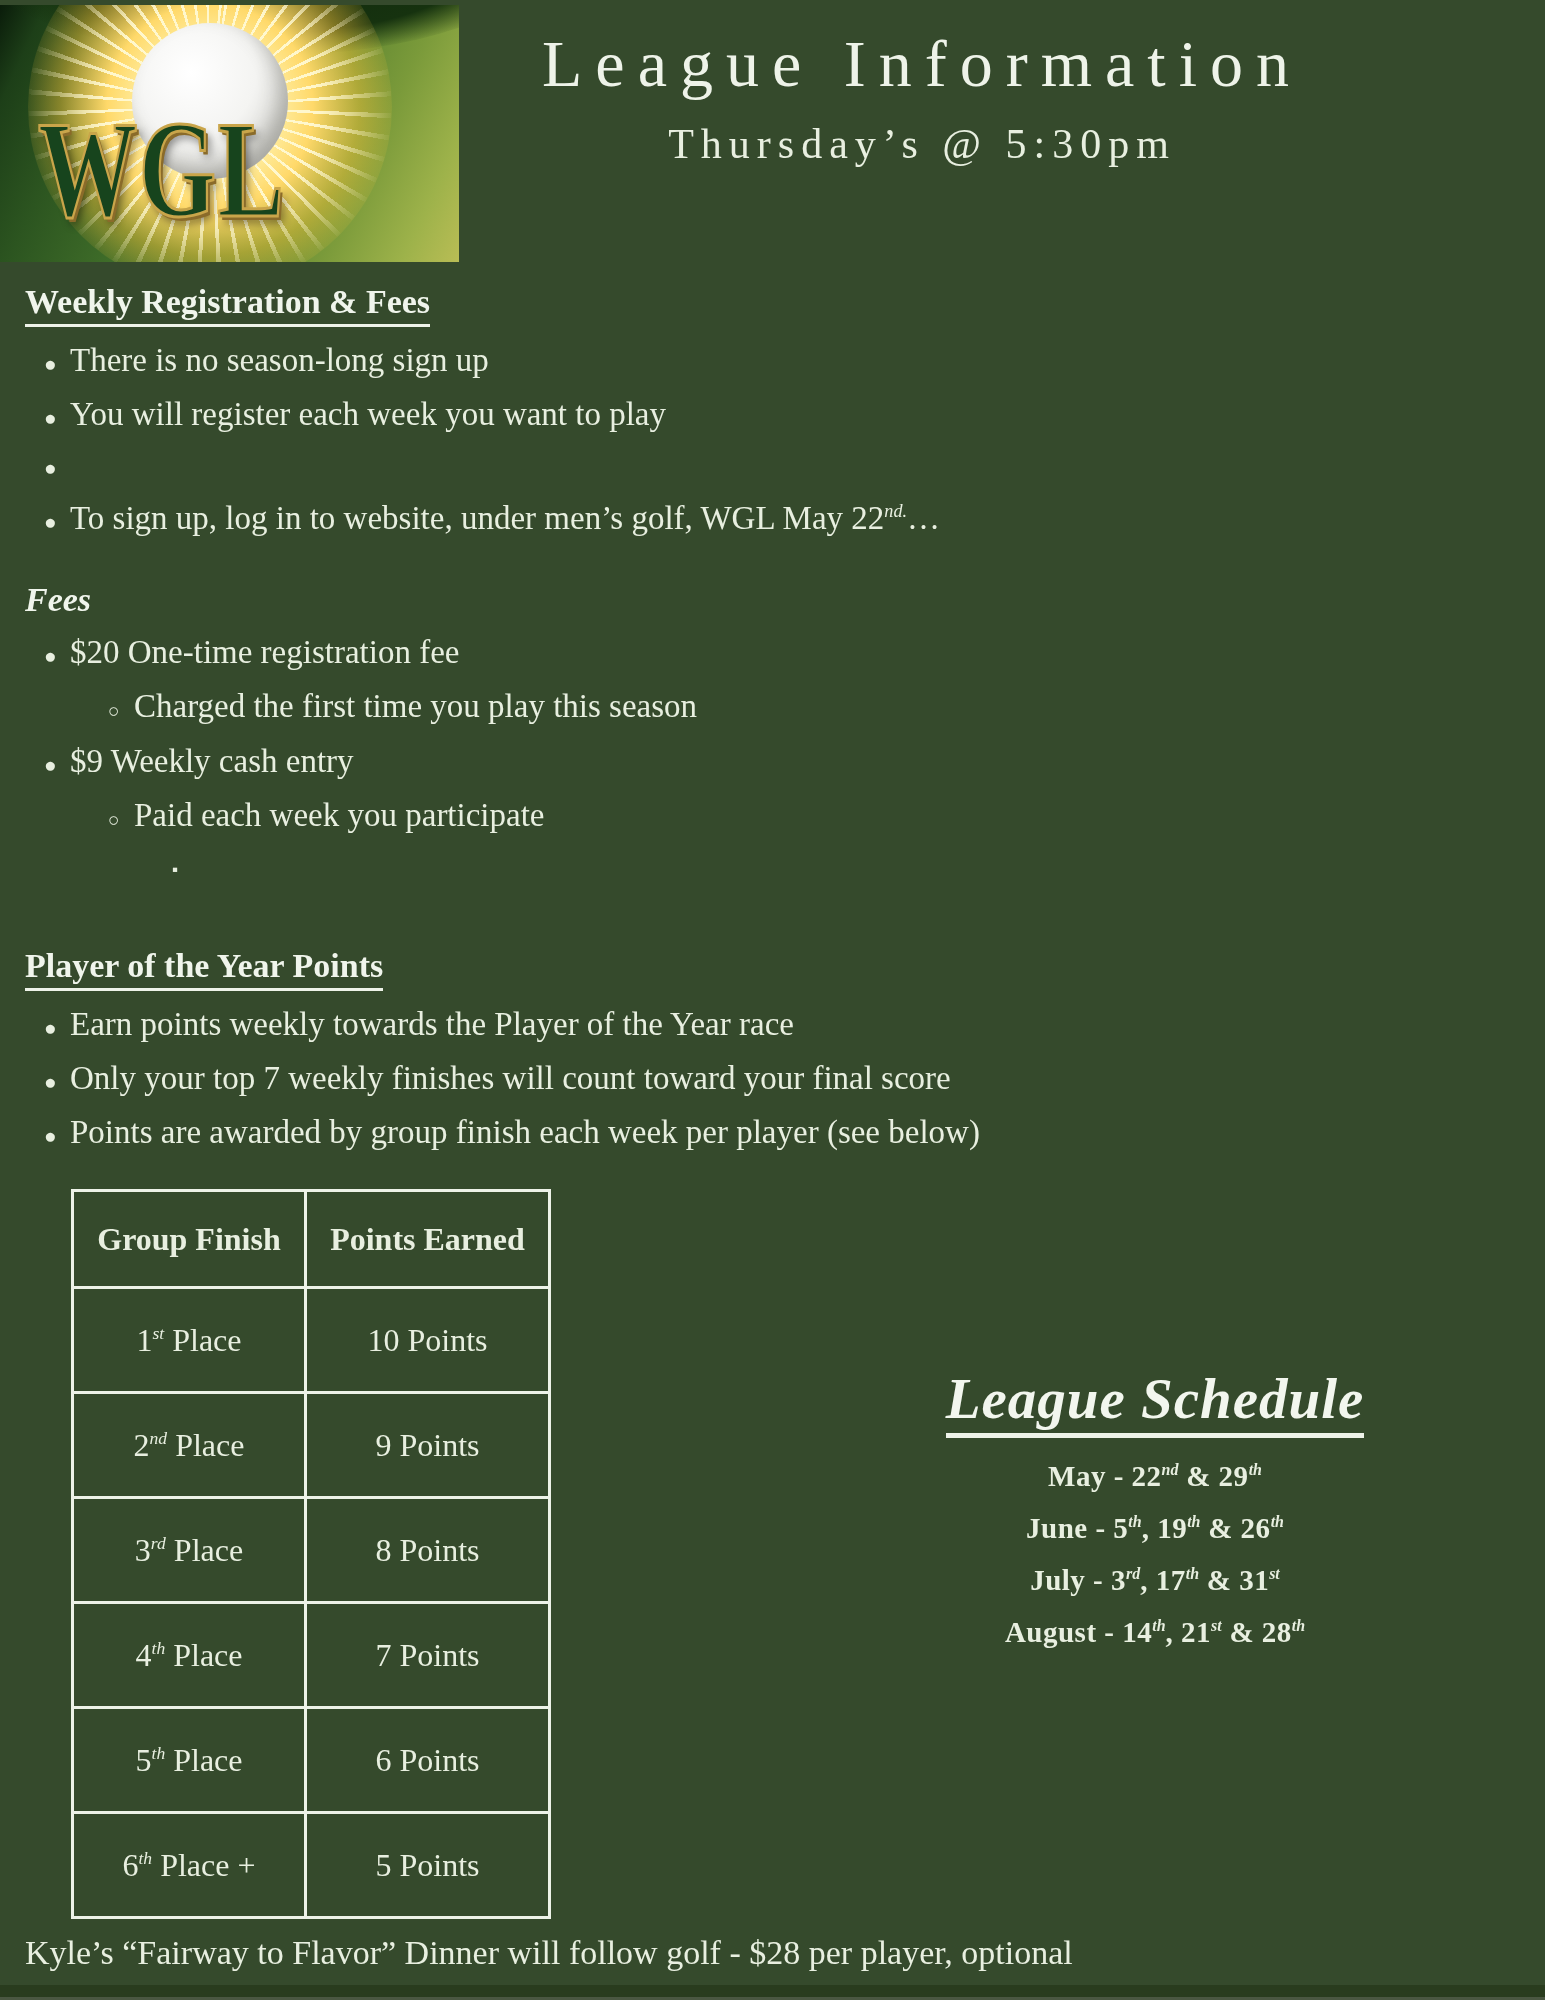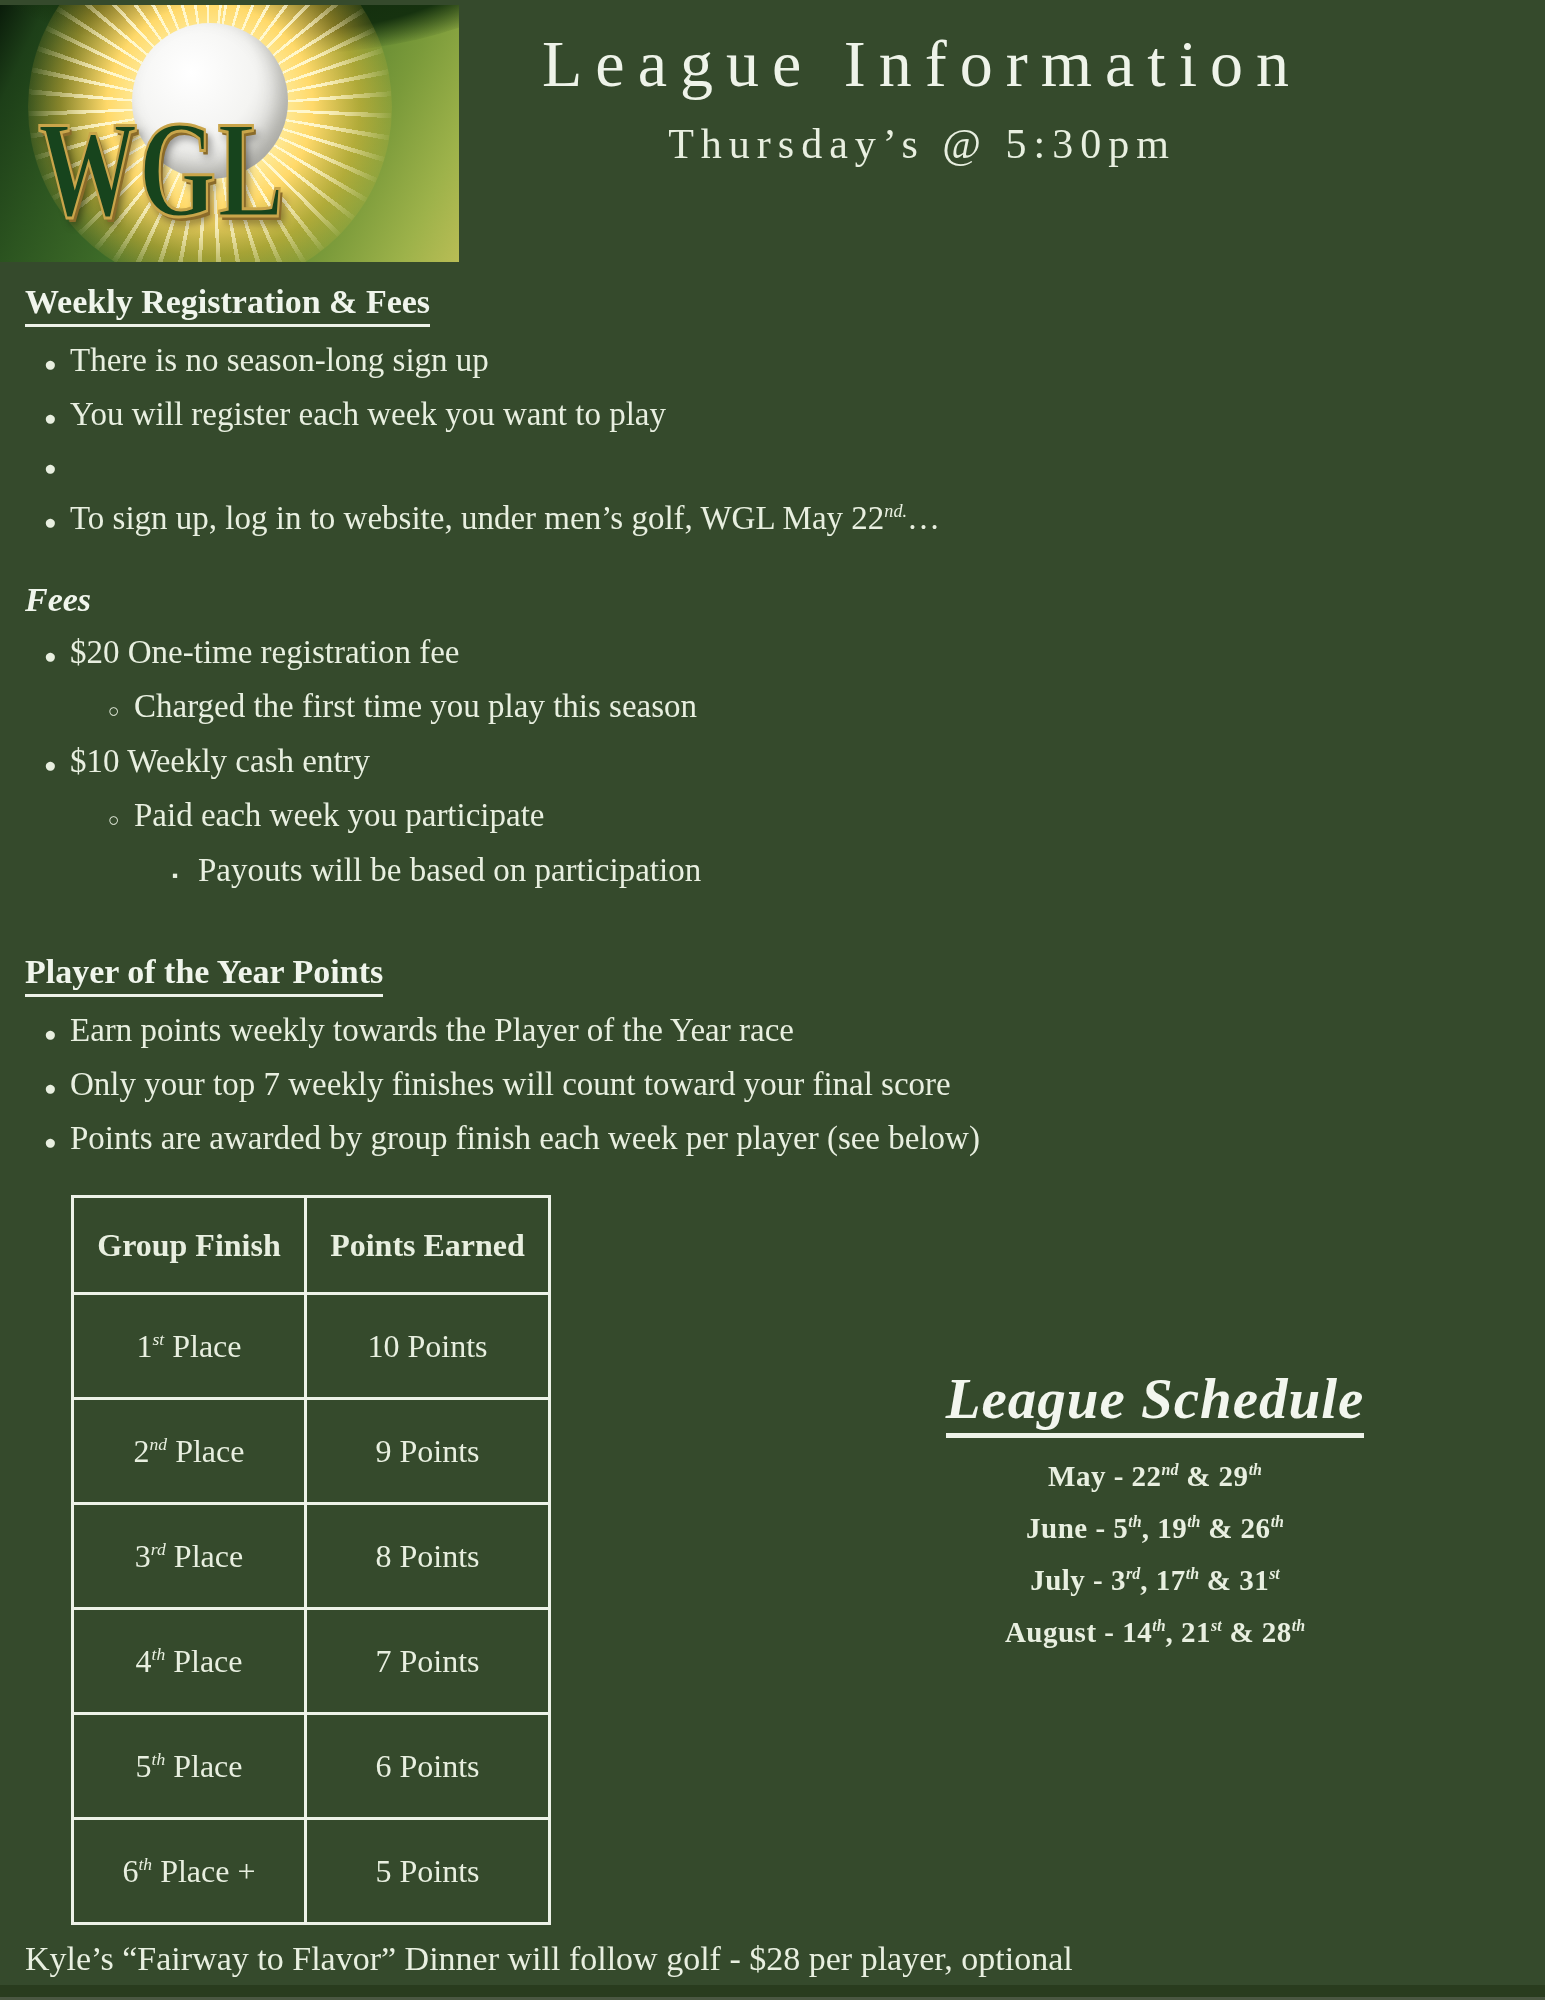--- a/index.html
+++ b/index.html
@@ -111,29 +111,28 @@
     <div class="bullet-row lvl1">
       <span class="bullet-glyph">●</span>
       <span class="bullet-text">$20 One-time registration fee</span>
     </div>
     <div class="bullet-row lvl2">
       <span class="bullet-glyph">○</span>
       <span class="bullet-text">Charged the first time you play this season</span>
     </div>
     <div class="bullet-row lvl1">
       <span class="bullet-glyph">●</span>
-      <span class="bullet-text">$10 Weekly cash entry</span>
+      <span class="bullet-text">$9 Weekly cash entry</span>
     </div>
     <div class="bullet-row lvl2">
       <span class="bullet-glyph">○</span>
       <span class="bullet-text">Paid each week you participate</span>
     </div>
     <div class="bullet-row lvl3">
       <span class="bullet-glyph">▪</span>
-      <span class="bullet-text">Payouts will be based on participation</span>
     </div>
   </div>
 
 <div class="heading-row mt-poty">
   <span class="section-heading underlined">Player of the Year Points</span>
 </div>
 <div class="bullets">
     <div class="bullet-row lvl1">
       <span class="bullet-glyph">●</span>
       <span class="bullet-text">Earn points weekly towards the Player of the Year race</span>

